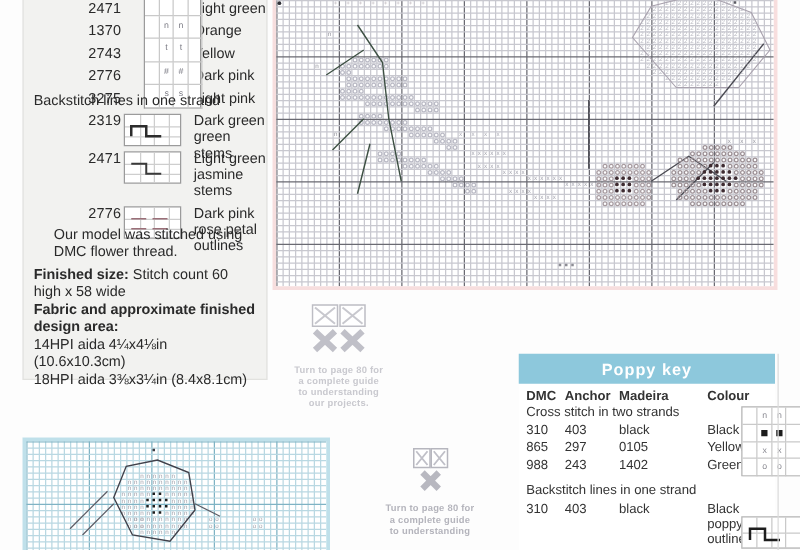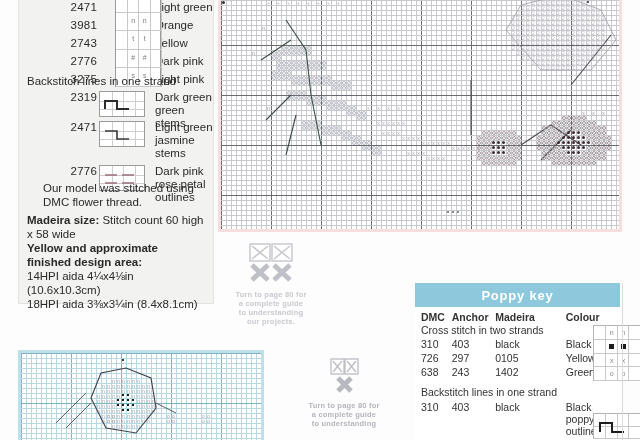--- a/index.html
+++ b/index.html
@@ -78,21 +78,21 @@
 
   <div id="left-key">
 
     <div id="cs-rows" style="position:absolute;left:0;top:96px;width:100%;">
         <div class="key-row" style="height:18px;">
           <div class="key-dmc">2471</div>
           <div class="key-sym"></div>
           <div class="key-col">Light green</div>
         </div>
         <div class="key-row" style="height:18px;">
-          <div class="key-dmc">3981</div>
+          <div class="key-dmc">1370</div>
           <div class="key-sym"></div>
           <div class="key-col">Orange</div>
         </div>
         <div class="key-row" style="height:18px;">
           <div class="key-dmc">2743</div>
           <div class="key-sym"></div>
           <div class="key-col">Yellow</div>
         </div>
         <div class="key-row" style="height:18px;">
           <div class="key-dmc">2776</div>
@@ -186,26 +186,26 @@
               </svg>
             </div>
           </div>
           <div class="key-col" style="line-height:13px;">Dark pink rose petal outlines</div>
         </div>
       </div>
 
     <div class="body-text" style="position:absolute;left:16px;top:276px;">Our model was stitched using DMC flower thread.</div>
 
     <div class="body-text" style="position:absolute;left:0;top:308px;">
-      <b>Madeira size:</b>
+      <b>Finished size:</b>
       <span>Stitch count 60 high x 58 wide</span>
     </div>
 
     <div class="body-text" style="position:absolute;left:0;top:336px;">
-      <b>Yellow and approximate finished design area:</b>
+      <b>Fabric and approximate finished design area:</b>
       <div id="fabric-rows">
           <div style="font-weight:normal;">14HPI aida 4¼x4⅛in (10.6x10.3cm)</div>
           <div style="font-weight:normal;">18HPI aida 3⅜x3¼in (8.4x8.1cm)</div>
         </div>
     </div>
   </div>
 
   <div id="main-chart">
     <div class="gridwrap" id="main-grid">
         <div style="position:absolute;left:0px;top:0;width:1.3px;height:100%;background:#6a6a72;"></div>
@@ -1180,27 +1180,27 @@
       <div class="pk-note" style="margin:0 0 1px;">Cross stitch in two strands</div>
 
       <div id="pk-cs-rows">
           <div class="pk-row">
             <div class="c-dmc">310</div>
             <div class="c-anc">403</div>
             <div class="c-mad">black</div>
             <div class="c-col">Black</div>
           </div>
           <div class="pk-row">
-            <div class="c-dmc">726</div>
+            <div class="c-dmc">865</div>
             <div class="c-anc">297</div>
             <div class="c-mad">0105</div>
             <div class="c-col">Yellow</div>
           </div>
           <div class="pk-row">
-            <div class="c-dmc">638</div>
+            <div class="c-dmc">988</div>
             <div class="c-anc">243</div>
             <div class="c-mad">1402</div>
             <div class="c-col">Green</div>
           </div>
         </div>
 
       <div class="pk-note">Backstitch lines in one strand</div>
 
       <div id="pk-bs-rows">
           <div class="pk-row" style="height:14px;align-items:flex-start;">

